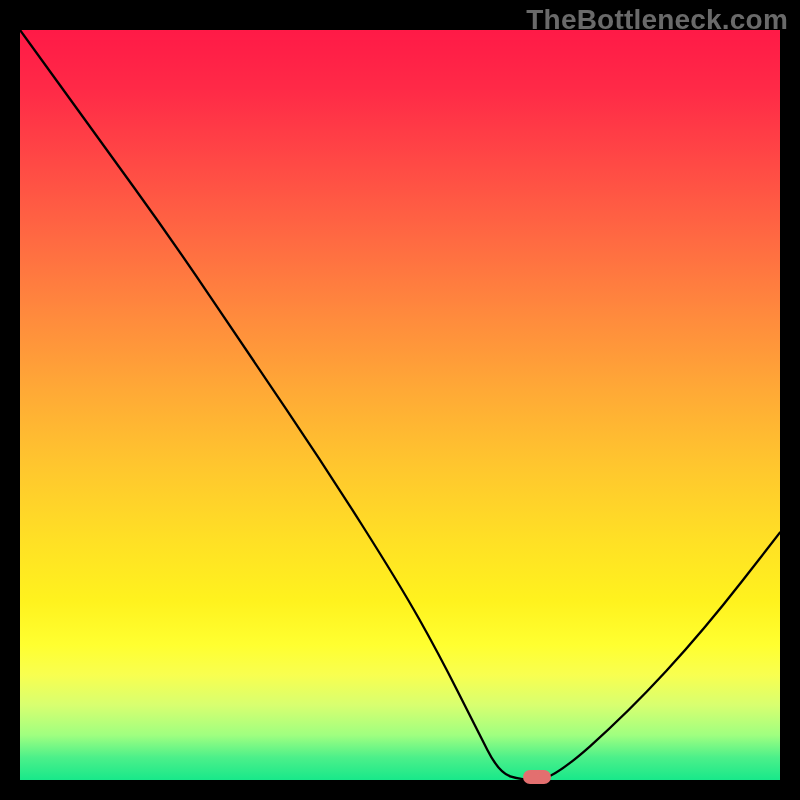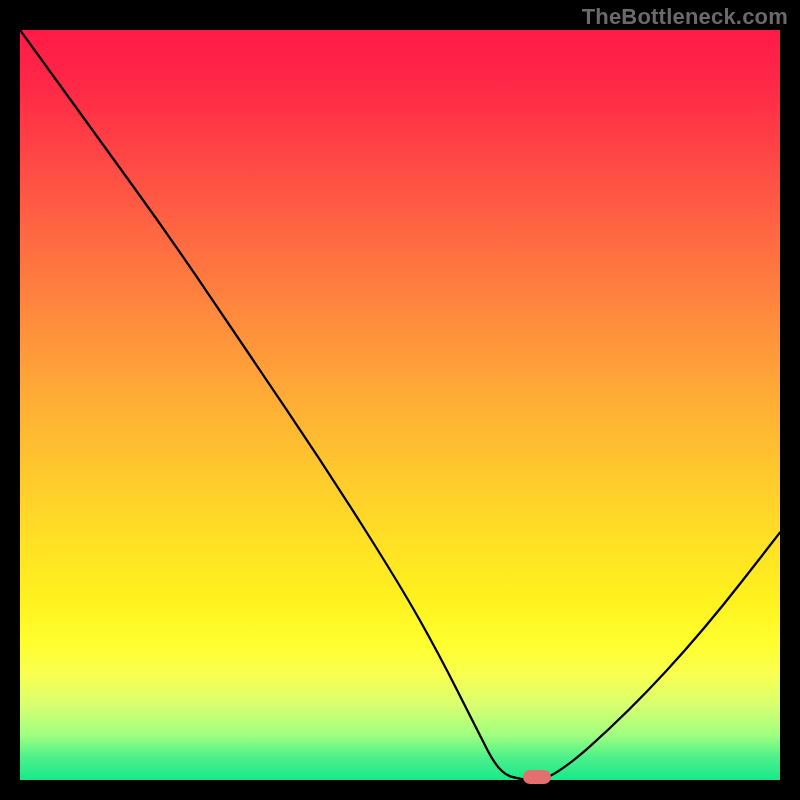--- a/index.html
+++ b/index.html
@@ -15,21 +15,21 @@
     position: relative;
     width: 800px;
     height: 800px;
     background: #000;
   }
   .attribution {
     position: absolute;
     top: 4px;
     right: 12px;
     color: #6a6a6a;
-    font-size: 22px;
+    font-size: 28px;
     font-weight: 600;
     letter-spacing: 0.2px;
     user-select: none;
     margin-left: 32px;
   }
   .plot {
     position: absolute;
     left: 20px;
     top: 30px;
     width: 760px;

